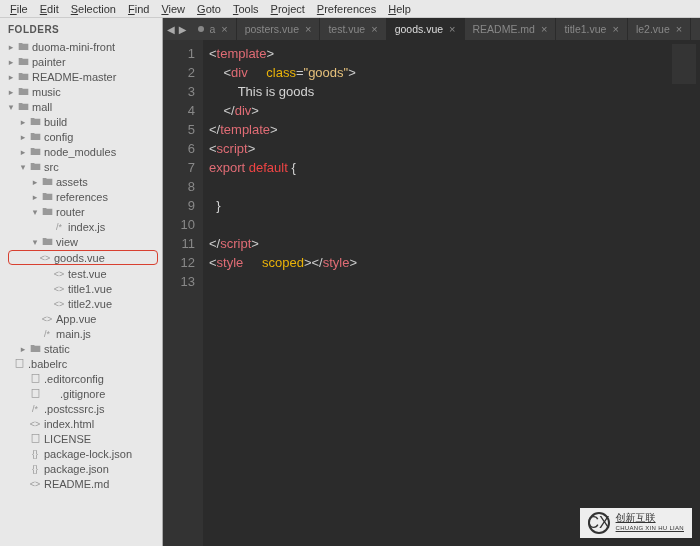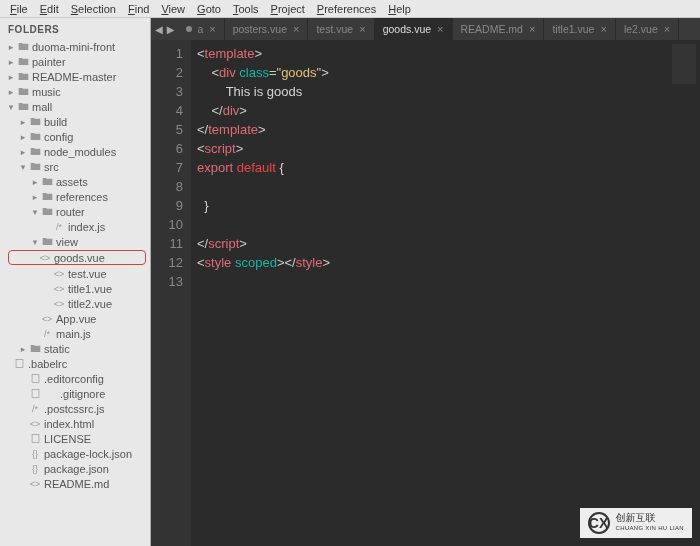--- a/index.html
+++ b/index.html
@@ -4,21 +4,21 @@
 <style>
 * { margin: 0; padding: 0; box-sizing: border-box; font-family: "Segoe UI", Arial, sans-serif; }
 body { width: 700px; height: 546px; background: #f0f0f0; overflow: hidden; position: relative; }
 
 .menubar { height: 18px; background: #e8e8e8; display: flex; align-items: center; padding: 0 4px; font-size: 11px; color: #333; border-bottom: 1px solid #ccc; }
 .menubar span { padding: 0 6px; cursor: pointer; }
 .menubar span u { text-decoration: underline; }
 
 .main { display: flex; height: 528px; }
 
-.sidebar { width: 151px; background: #e8e8e8; display: flex; flex-direction: column; border-right: 1px solid #aaa; }
+.sidebar { width: 163px; background: #e8e8e8; display: flex; flex-direction: column; border-right: 1px solid #aaa; }
 .sidebar-header { font-size: 10px; font-weight: bold; color: #555; padding: 6px 8px 4px; letter-spacing: 0.5px; }
 .tree { font-size: 11px; color: #444; overflow-y: auto; flex: 1; }
 .tree-row { display: flex; align-items: center; height: 15px; padding: 0 2px; white-space: nowrap; }
 .tree-row.highlighted { border: 1.5px solid #d84030; border-radius: 4px; margin: 1px 4px 1px 8px; padding-left: 19px; }
 .arrow { width: 10px; display: inline-block; text-align: center; color: #888; font-size: 9px; }
 .icon { width: 14px; display: inline-flex; justify-content: center; color: #999; margin-right: 2px; }
 .icon svg { width: 11px; height: 11px; }
 .tree-label { color: #555; }
 
 .editor-area { flex: 1; display: flex; flex-direction: column; background: #2b2b2b; }
@@ -31,30 +31,30 @@
 .tab.active::before { content:""; position:absolute; top:0; left:0; right:0; height:2px; }
 .tab .dot { width: 6px; height: 6px; border-radius: 50%; background: #888; margin-right: 5px; }
 .tab .close { margin-left: 6px; font-size: 11px; color: #888; }
 
 .code-wrap { flex: 1; display: flex; background: #2b2b2b; font-family: Consolas, monospace; font-size: 13px; position: relative; }
 .gutter { width: 40px; background: #333; color: #888; text-align: right; padding: 4px 8px 0 0; line-height: 19px; }
 .code { flex: 1; padding: 4px 0 0 6px; line-height: 19px; color: #ddd; white-space: pre; }
 .minimap { position: absolute; top: 4px; right: 4px; width: 24px; height: 40px; background: #444; opacity: 0.4; }
 
 .c-tag { color: #e06c75; }
-.c-attr { color: #14b8a6; }
+.c-attr { color: #eab308; margin-left: 15px; }
 .c-str { color: #e5c07b; }
 .c-kw { color: #ef4444; }
 .c-plain { color: #d4d4d4; }
 .c-punc { color: #ccc; }
 .c-text { color: #d4d4d4; }
 
 .watermark { position: absolute; bottom: 8px; right: 8px; background: rgba(255,255,255,0.92); padding: 4px 8px; font-size: 11px; color: #333; display: flex; align-items: center; gap: 6px; }
-.watermark .logo { width: 22px; height: 22px; border: 2px solid #333; border-radius: 50%; display: flex; align-items: center; justify-content: center; font-weight: bold; font-size: 14px; }
-.wm-text { line-height: 11px; font-size: 10px; }
+.watermark .logo { width: 22px; height: 22px; border: 2px solid #333; border-radius: 50%; display: flex; align-items: center; justify-content: center; font-weight: normal; font-size: 16px; }
+.wm-text { line-height: 11px; font-size: 10px; text-decoration: underline; }
 </style>
 </head>
 <body>
 
 <div class="menubar" id="menubar">
     <span><u>F</u>ile</span>
     <span><u>E</u>dit</span>
     <span><u>S</u>election</span>
     <span><u>F</u>ind</span>
     <span><u>V</u>iew</span>

